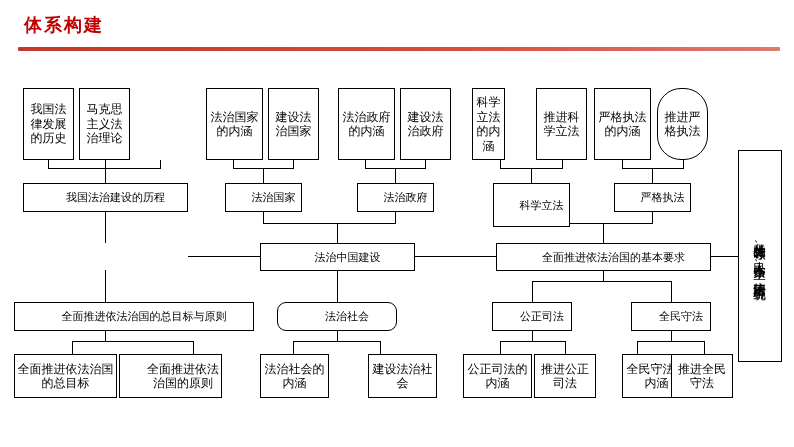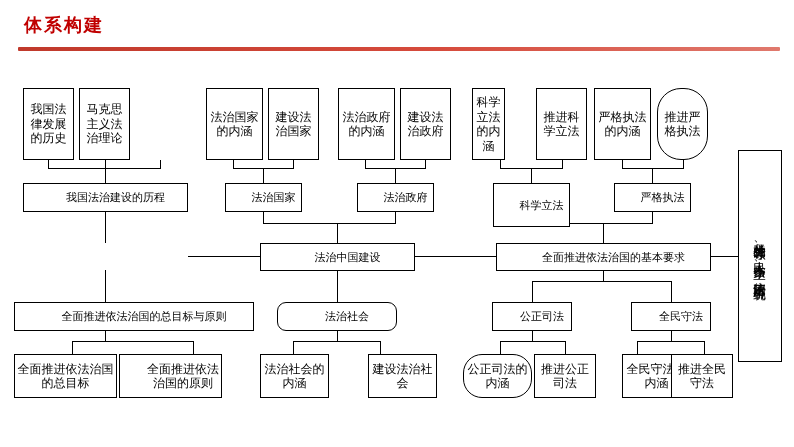--- a/index.html
+++ b/index.html
@@ -175,18 +175,18 @@
 
   <div class="box wide" style="left:14px; top:302px; width:240px; height:29px;">全面推进依法治国的总目标与原则</div>
   <div class="box wide" style="left:277px; top:302px; width:120px; height:29px;border-radius:9px;">法治社会</div>
   <div class="box wide" style="left:492px; top:302px; width:80px; height:29px;">公正司法</div>
   <div class="box wide" style="left:631px; top:302px; width:80px; height:29px;">全民守法</div>
 
   <div class="box small" style="left:14px; top:354px; width:103px; height:44px;">全面推进依法治国的总目标</div>
   <div class="box small" style="left:119px; top:354px; width:103px; height:44px;padding-left:27px;">全面推进依法治国的原则</div>
   <div class="box small" style="left:260px; top:354px; width:69px; height:44px;">法治社会的内涵</div>
   <div class="box small" style="left:344px; top:354px; width:69px; height:44px;margin-left:24px;">建设法治社会</div>
-  <div class="box small" style="left:463px; top:354px; width:69px; height:44px;border-radius:19px;">公正司法的内涵</div>
+  <div class="box small" style="left:463px; top:354px; width:69px; height:44px;">公正司法的内涵</div>
   <div class="box small" style="left:534px; top:354px; width:62px; height:44px;">推进公正司法</div>
   <div class="box small" style="left:622px; top:354px; width:69px; height:44px;">全民守法的内涵</div>
   <div class="box small" style="left:671px; top:354px; width:62px; height:44px;">推进全民守法</div>
 
 </div>
 
 </body></html>

